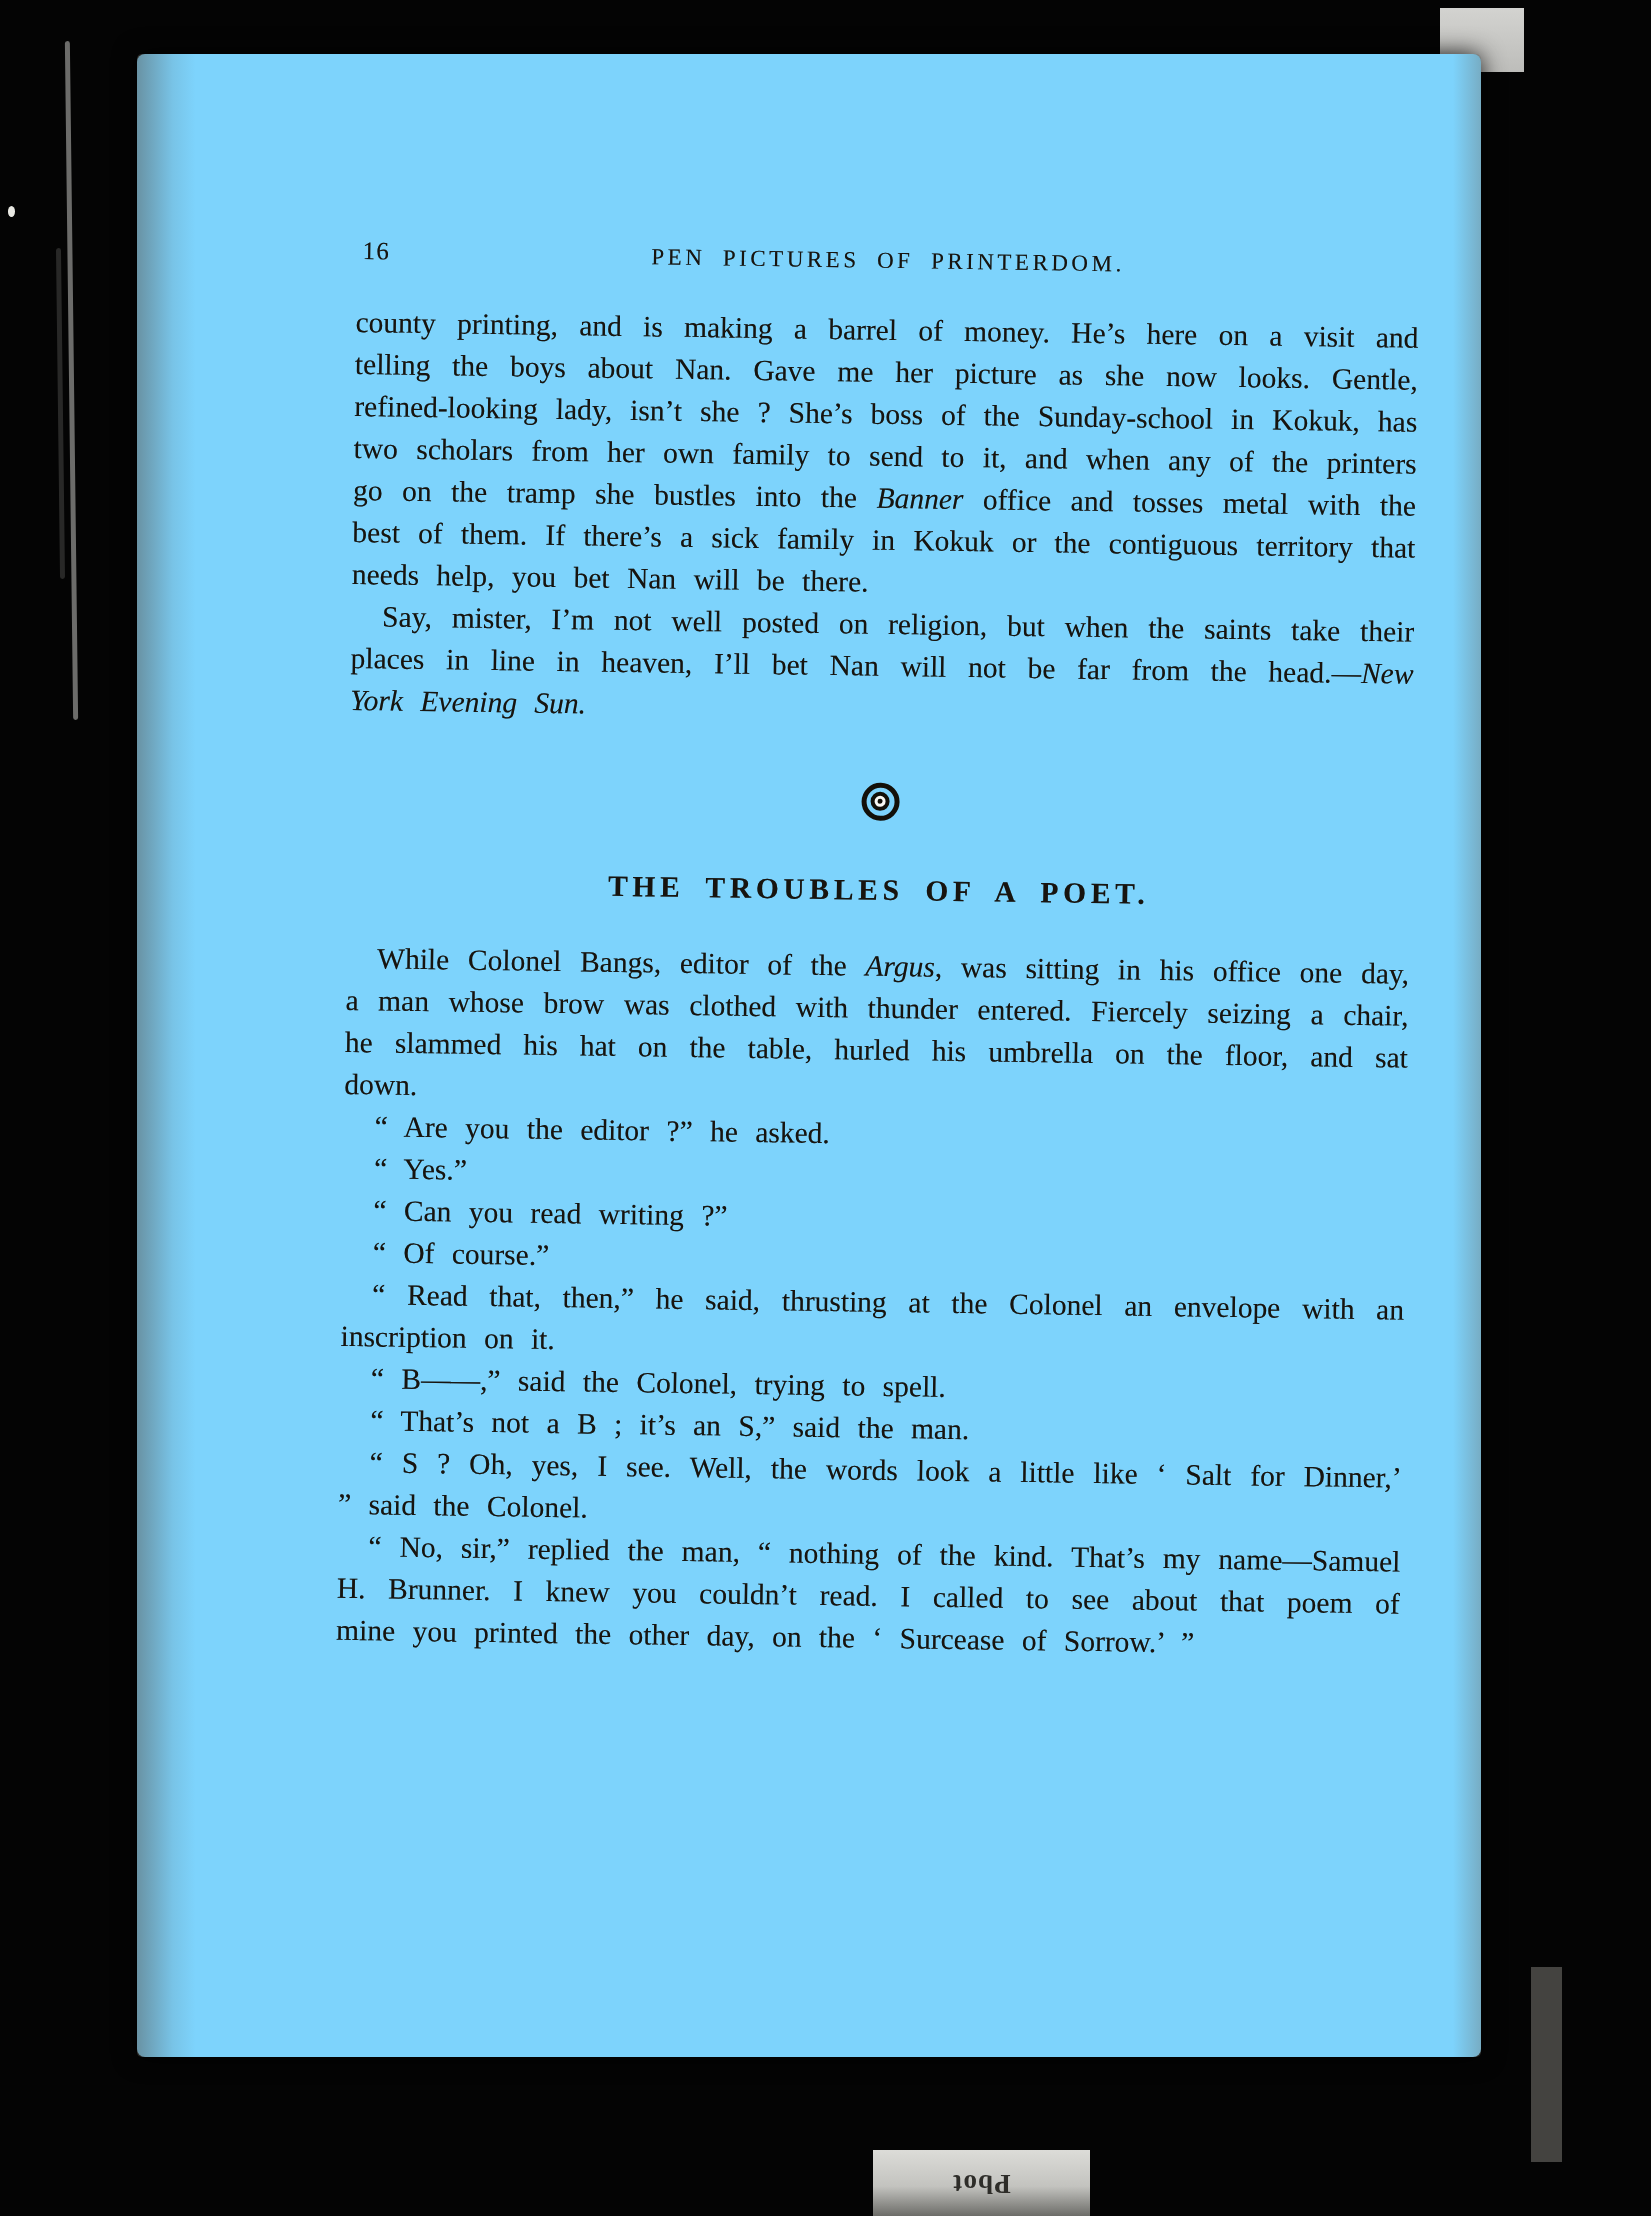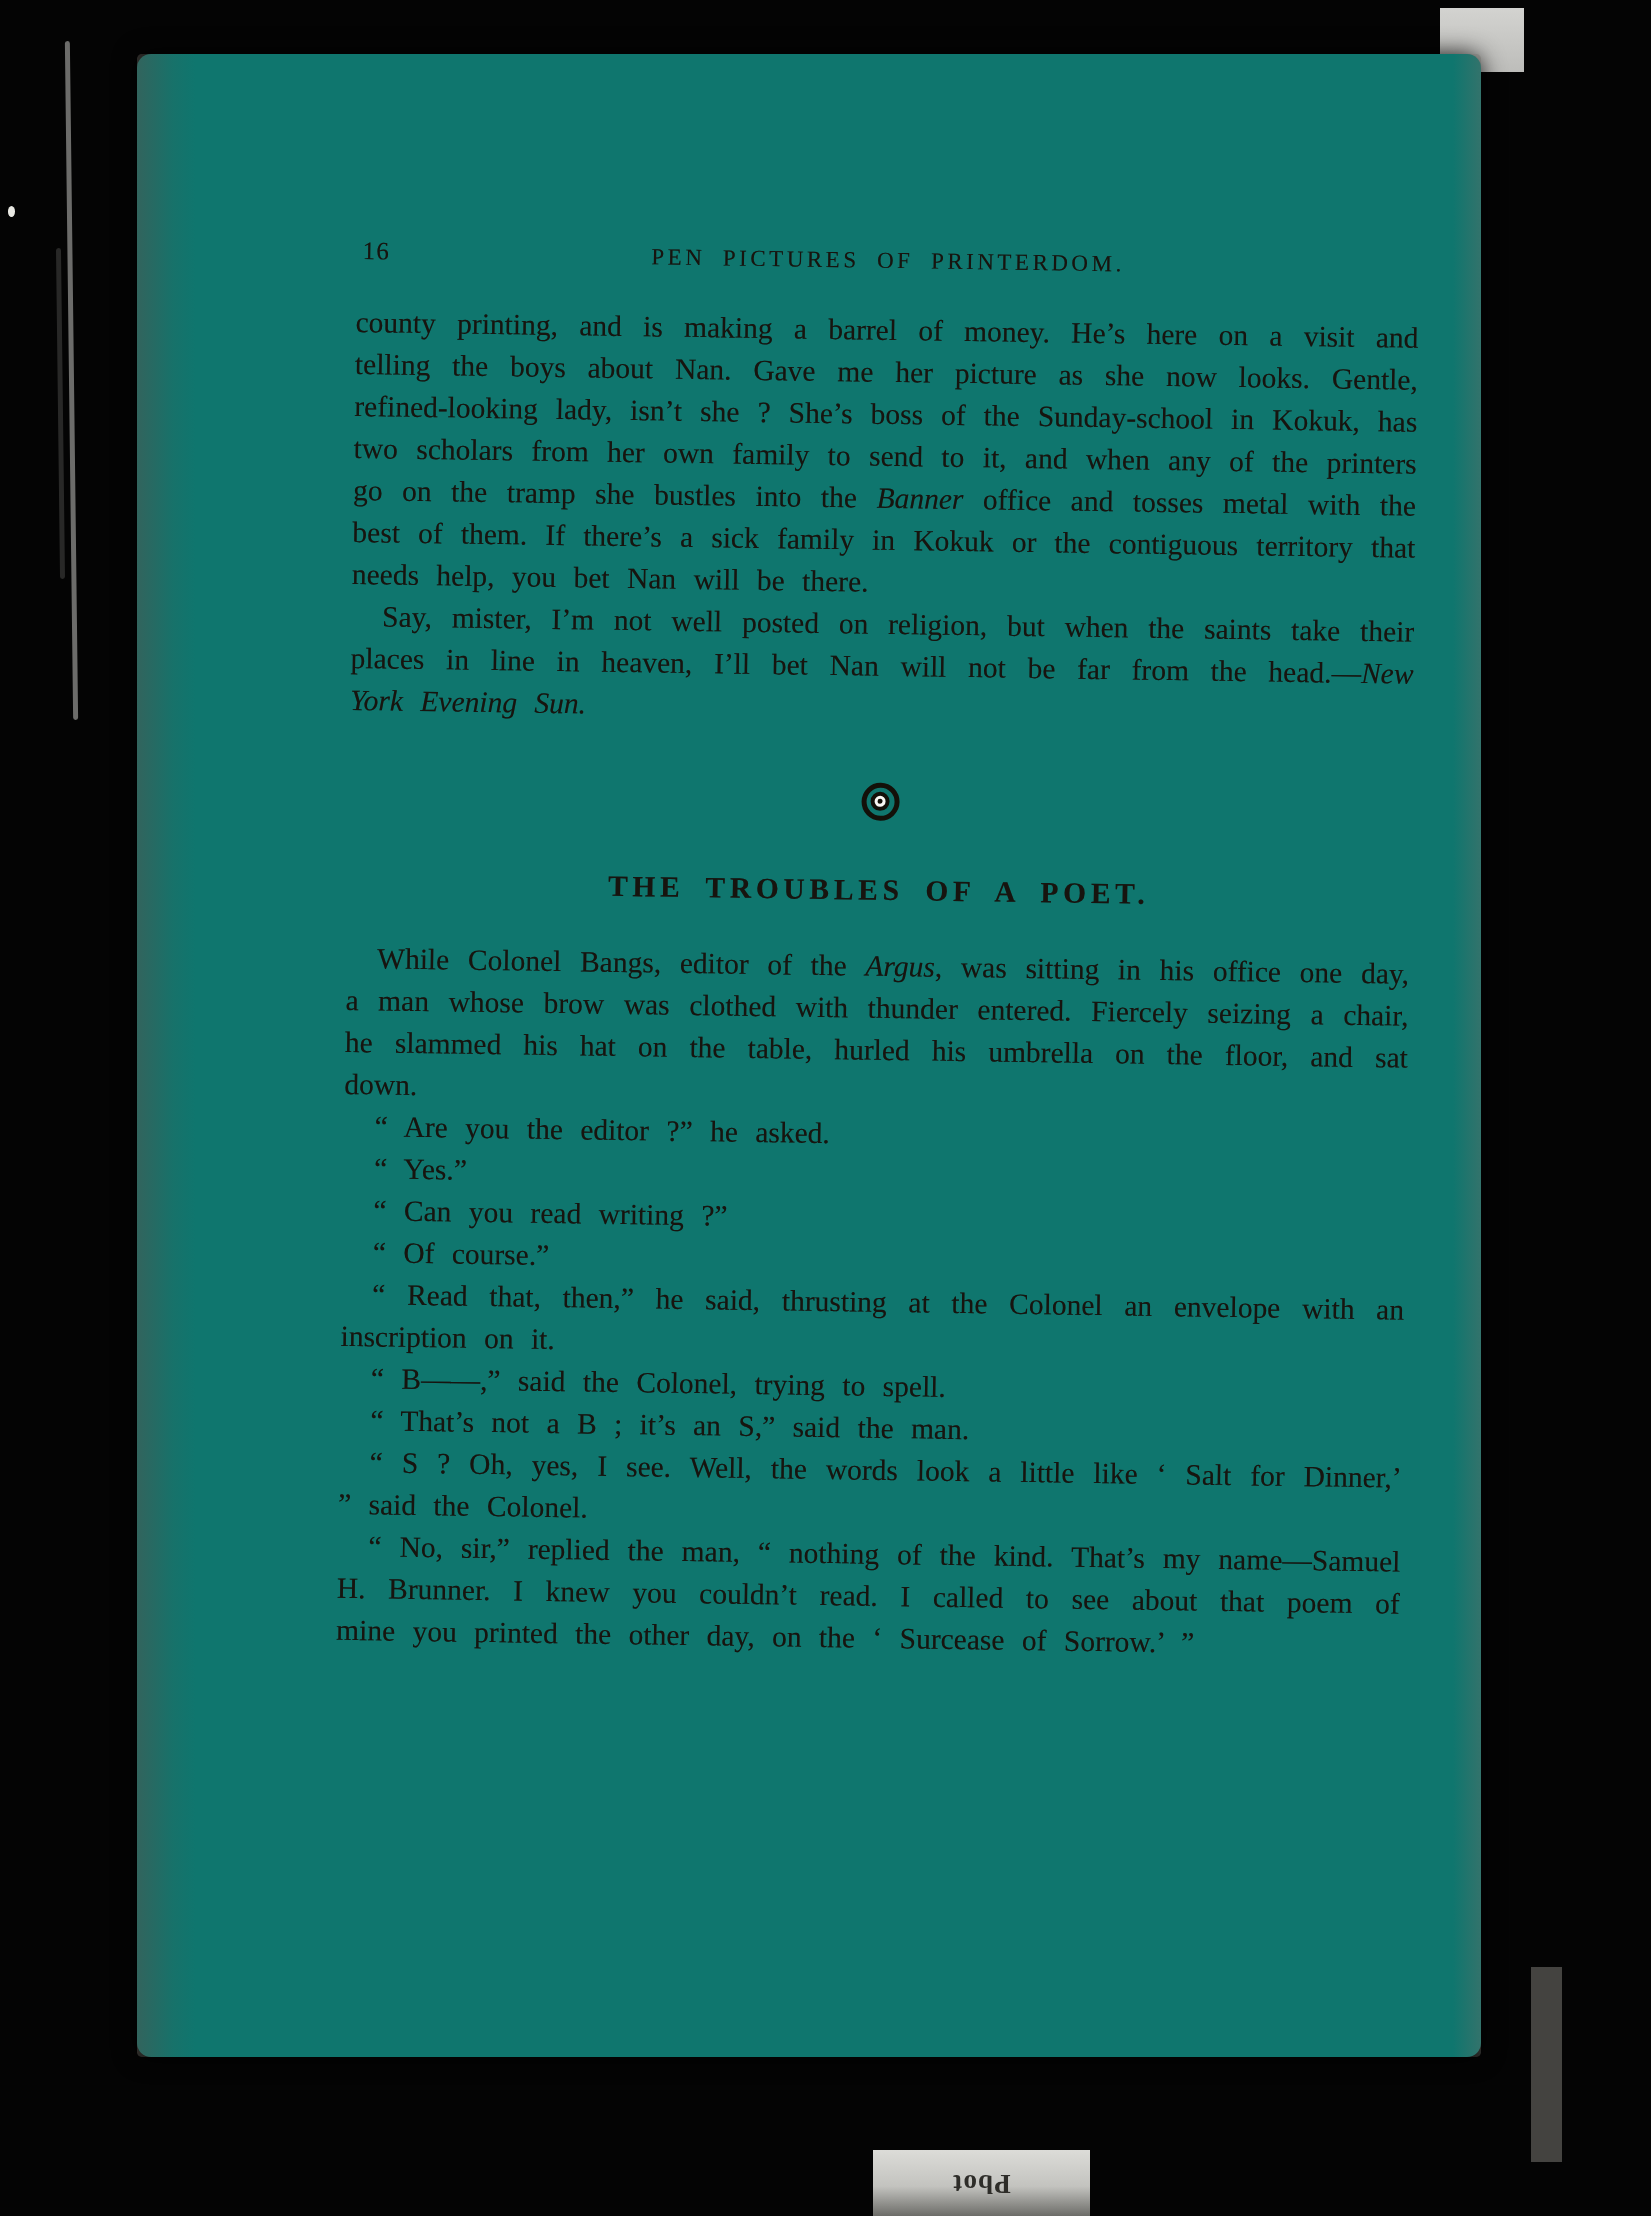--- a/index.html
+++ b/index.html
@@ -10,22 +10,22 @@
     position: relative;
     overflow: hidden;
     font-family: "Liberation Serif", "DejaVu Serif", serif;
   }
 
   
   .page {
     position: absolute;
     left: 137px; top: 54px;
     width: 1344px; height: 2003px;
-    background: #0f766e;
-    border-radius: 14px;
+    background: #7dd3fc;
+    border-radius: 8px;
     box-shadow: 0 0 23.6px rgba(0,0,0,0.9);
   }
   .page::before { 
     content: "";
     position: absolute; left: 0; top: 0; bottom: 0; width: 65px;
     background: linear-gradient(90deg, rgba(85,82,76,0.50), rgba(85,82,76,0.12) 55%, rgba(85,82,76,0) 90%);
     border-radius: 4.7px 0 0 4.7px;
   }
   .page::after { 
     content: "";

